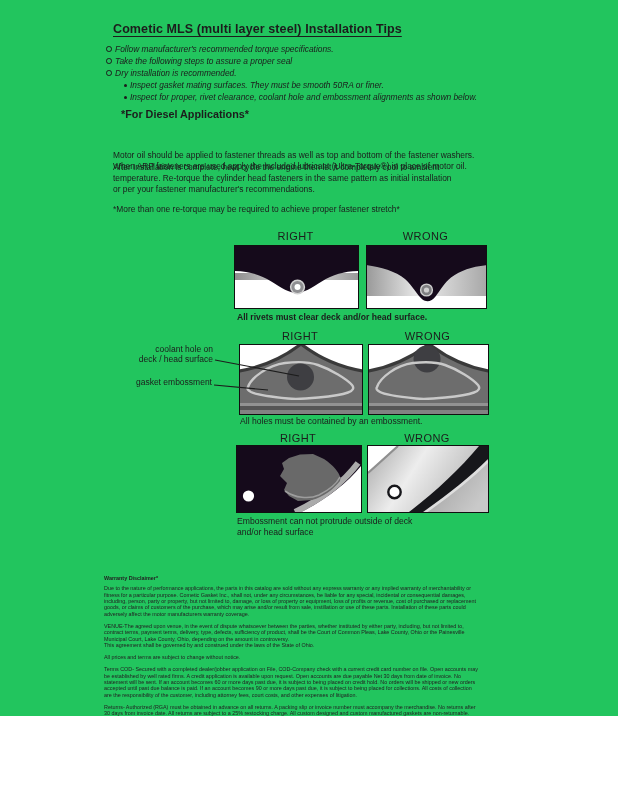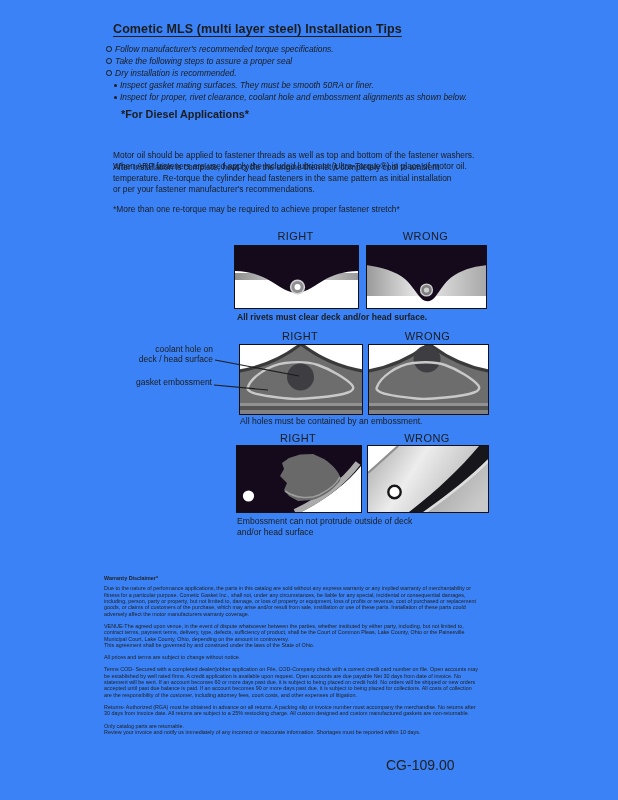--- a/index.html
+++ b/index.html
@@ -1,26 +1,26 @@
 <!DOCTYPE html>
 <html><head>
 <meta charset="utf-8">
 <style>
   html,body{margin:0;padding:0;}
   body{width:618px;height:800px;background:#ffffff;font-family:"Liberation Sans", sans-serif;color:#1c1c1c;}
-  .page{position:relative;width:618px;height:800px;background:#3b82f6;overflow:hidden;}
+  .page{position:relative;width:618px;height:716px;background:#22c55e;overflow:hidden;}
 
   
   .title{position:absolute;left:113px;top:22px;margin:0;font-size:12.5px;font-weight:bold;letter-spacing:.1px;
          text-decoration:underline;text-decoration-thickness:1.4px;text-underline-offset:2.5px;}
 
   
   .bullets{position:absolute;left:106px;top:43px;font-style:italic;}
   .b-row{display:flex;align-items:center;height:12.1px;font-size:8.4px;white-space:nowrap;}
-  .b-row.sub{margin-left:8px;}
+  .b-row.sub{margin-left:18px;}
   .circ{width:3.6px;height:3.6px;border:1px solid #1c1c1c;border-radius:50%;display:inline-block;flex:none;margin-right:3.5px;}
   .dot{width:3.4px;height:3.4px;background:#1c1c1c;border-radius:50%;display:inline-block;flex:none;margin-right:2.5px;}
 
   
   .d-head{position:absolute;left:113px;top:100px;margin:8px;font-size:10.8px;font-weight:bold;}
   .para{position:absolute;left:113px;margin:0;font-size:8.4px;line-height:11.2px;white-space:pre-line;}
   .p1{top:134px;margin-top:16px;} .p2{top:162px;} .p3{top:204px;}
 
   
   .rw-label{position:absolute;font-size:11px;letter-spacing:.4px;text-align:center;}

